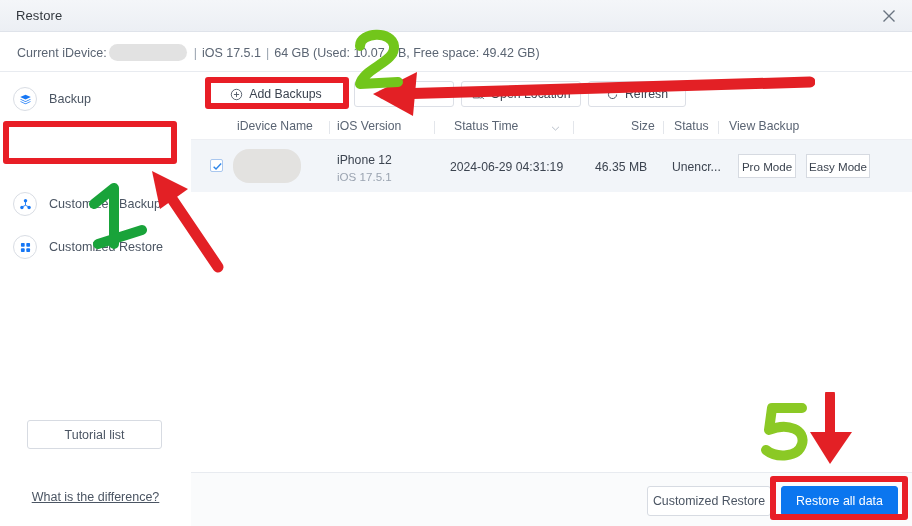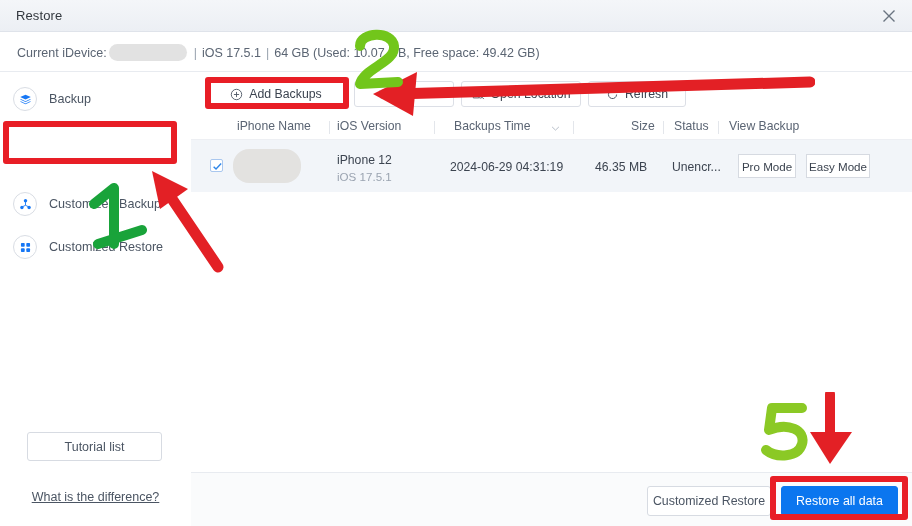--- a/index.html
+++ b/index.html
@@ -87,21 +87,21 @@
     border-color: #1677f5;
   }
   .nav-label {
     margin-left: 12px;
     font-size: 12.6px;
     color: #4b5563;
     white-space: nowrap;
   }
 
   .tutorial-btn {
-    position: absolute; left: 27px; top: 360px;
+    position: absolute; left: 27px; top: 348px;
     width: 135px; height: 29px;
     border: 1px solid #d7dbe2;
     border-radius: 3px;
     background: #fff;
     font-size: 12.5px;
     color: #4b5563;
     display: flex; align-items: center; justify-content: center;
     cursor: default;
     font-family: "Liberation Sans", sans-serif;
   }
@@ -348,25 +348,25 @@
           <svg width="13" height="13" viewBox="0 0 16 16">
             <path d="M13 8 A5 5 0 1 1 11.1 4.1" stroke="#4b5563" stroke-width="1.2" fill="none"></path>
             <path d="M8.3 2.2 L11.6 4.3 L8.6 5.8" fill="#4b5563"></path>
           </svg>
         </span>
         <span>Refresh</span>
       </div>
     </div>
 
     <div class="thead">
-      <div class="th" style="left:46px">iPhone Name</div>
+      <div class="th" style="left:46px">iDevice Name</div>
       <div class="th-div" style="left:138px"></div>
       <div class="th" style="left:146px">iOS Version</div>
       <div class="th-div" style="left:243px"></div>
-      <div class="th" style="left:263px">Backups Time</div>
+      <div class="th" style="left:263px">Status Time</div>
       <svg class="chev" style="left:360px" viewBox="0 0 10 10">
         <path d="M1.2 3.2 L5 6.8 L8.8 3.2" stroke="#b6bdc8" stroke-width="1.1" fill="none"></path>
       </svg>
       <div class="th-div" style="left:382px"></div>
       <div class="th" style="left:440px">Size</div>
       <div class="th-div" style="left:472px"></div>
       <div class="th" style="left:483px">Status</div>
       <div class="th-div" style="left:527px"></div>
       <div class="th" style="left:538px">View Backup</div>
     </div>

